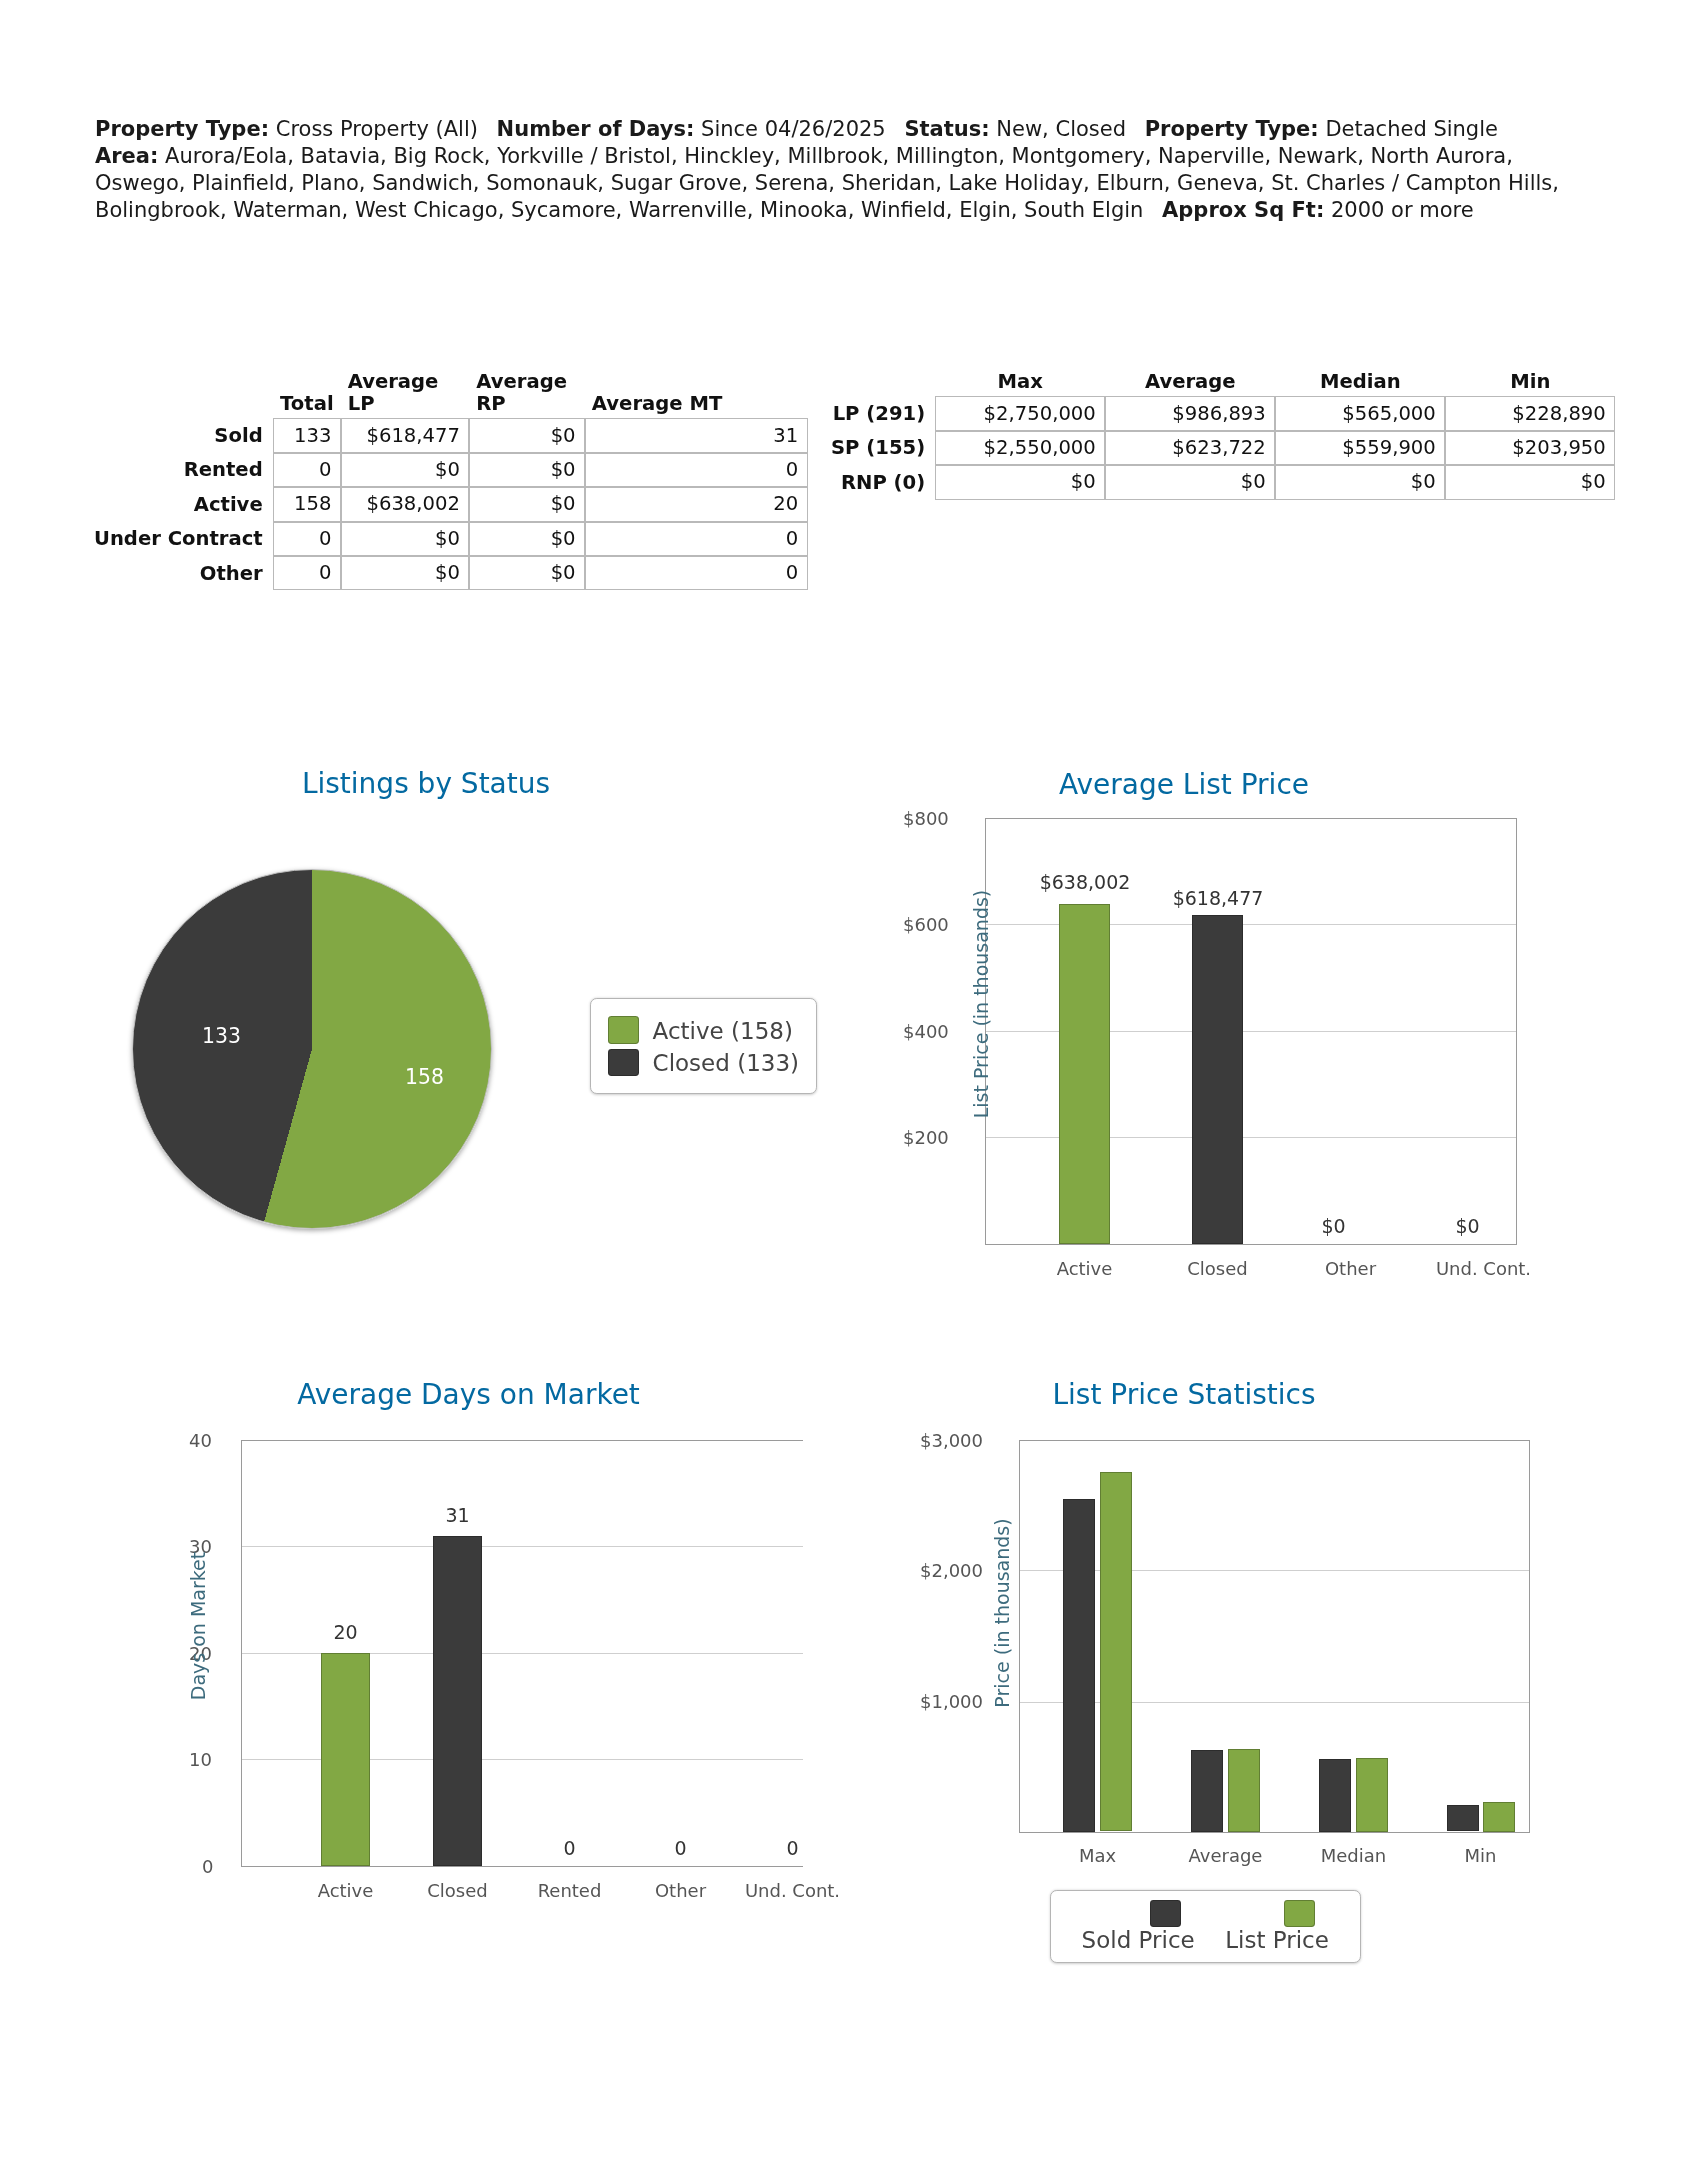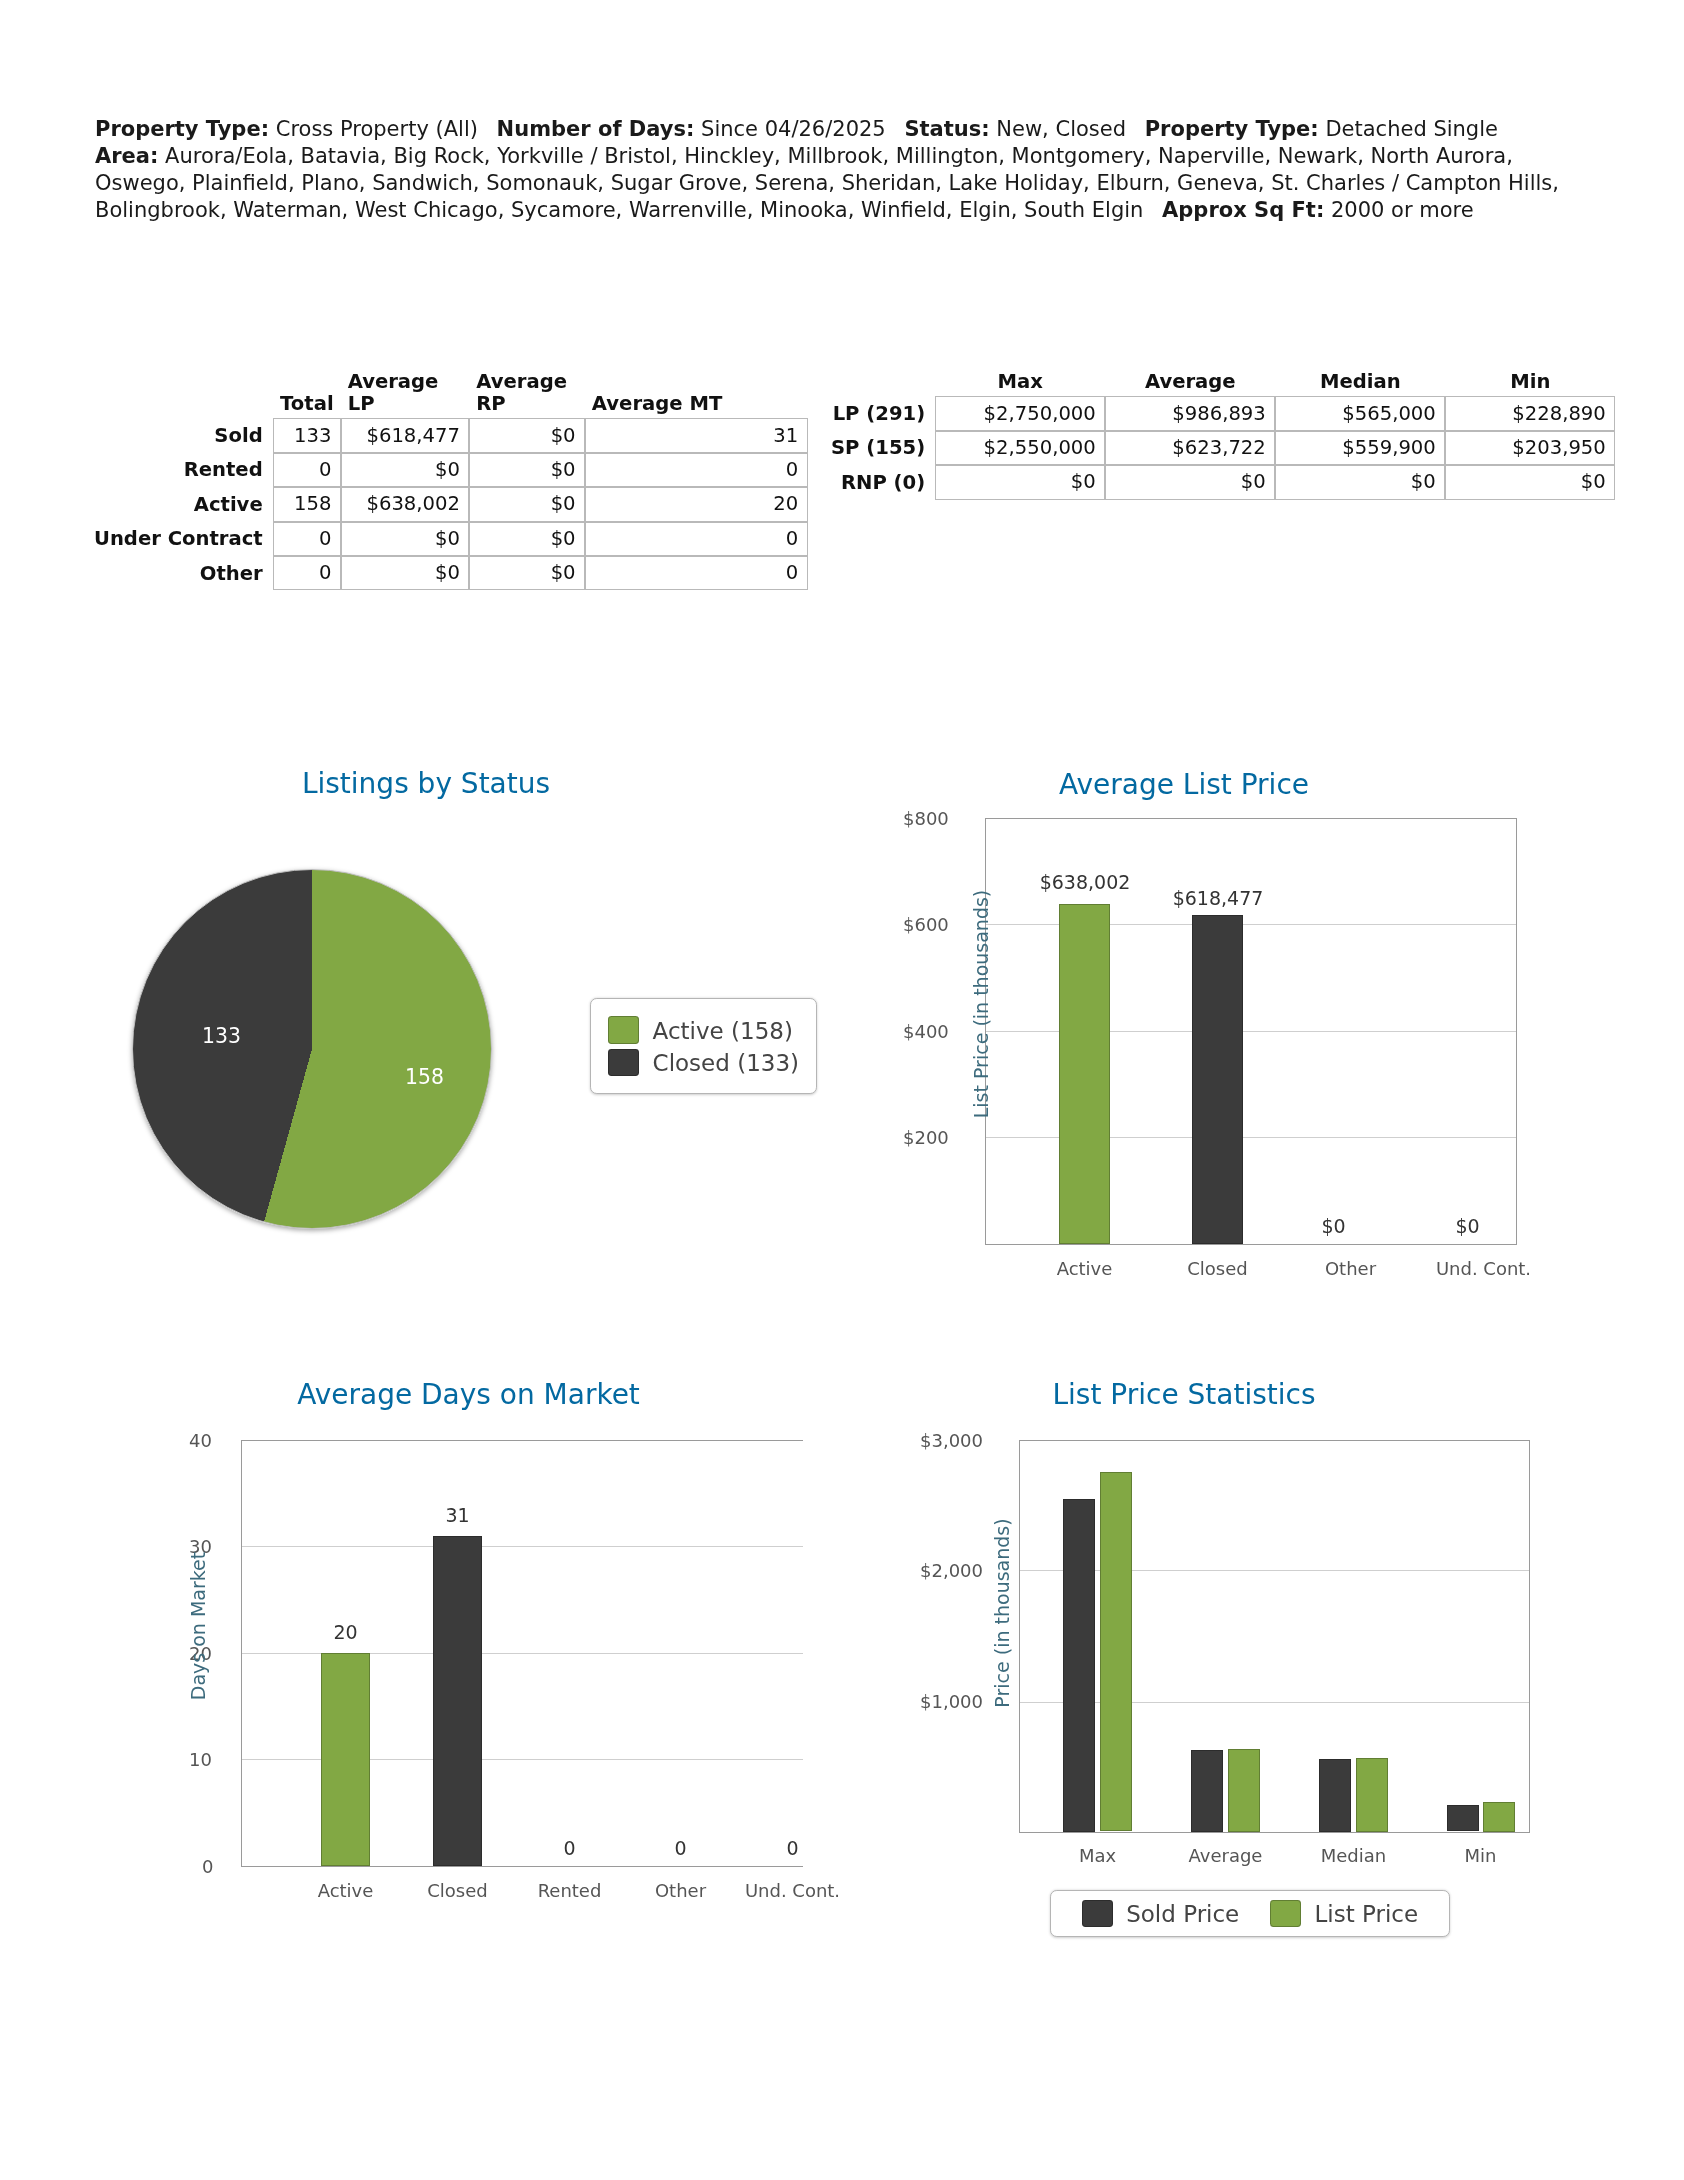--- a/index.html
+++ b/index.html
@@ -149,21 +149,21 @@
     padding: 12px 17px;
   }
   .legend-row { display: flex; align-items: flex-end; margin: 5.1px 0; }
   .legend-swatch {
     width: 29px; height: 25.6px; border-radius: 3.4px; margin-right: 13.6px;
     border: 0.9px solid rgba(0,0,0,0.25);
   }
   .legend-text { font-size: 23px; color: #444; }
 
   .legend-h { display: flex; align-items: center; }
-  .legend-h .legend-row { margin: 0 15.3px; }
+  .legend-h .legend-row { margin: 0 15.3px; flex-direction: column; }
 </style>
 </head>
 <body>
 
 <div class="page">
 
   <div class="criteria">
     <span>
       <b>Property Type:</b><span> Cross Property (All)</span><span class="sp"></span>
       <b>Number of Days:</b><span> Since 04/26/2025</span><span class="sp"></span>

